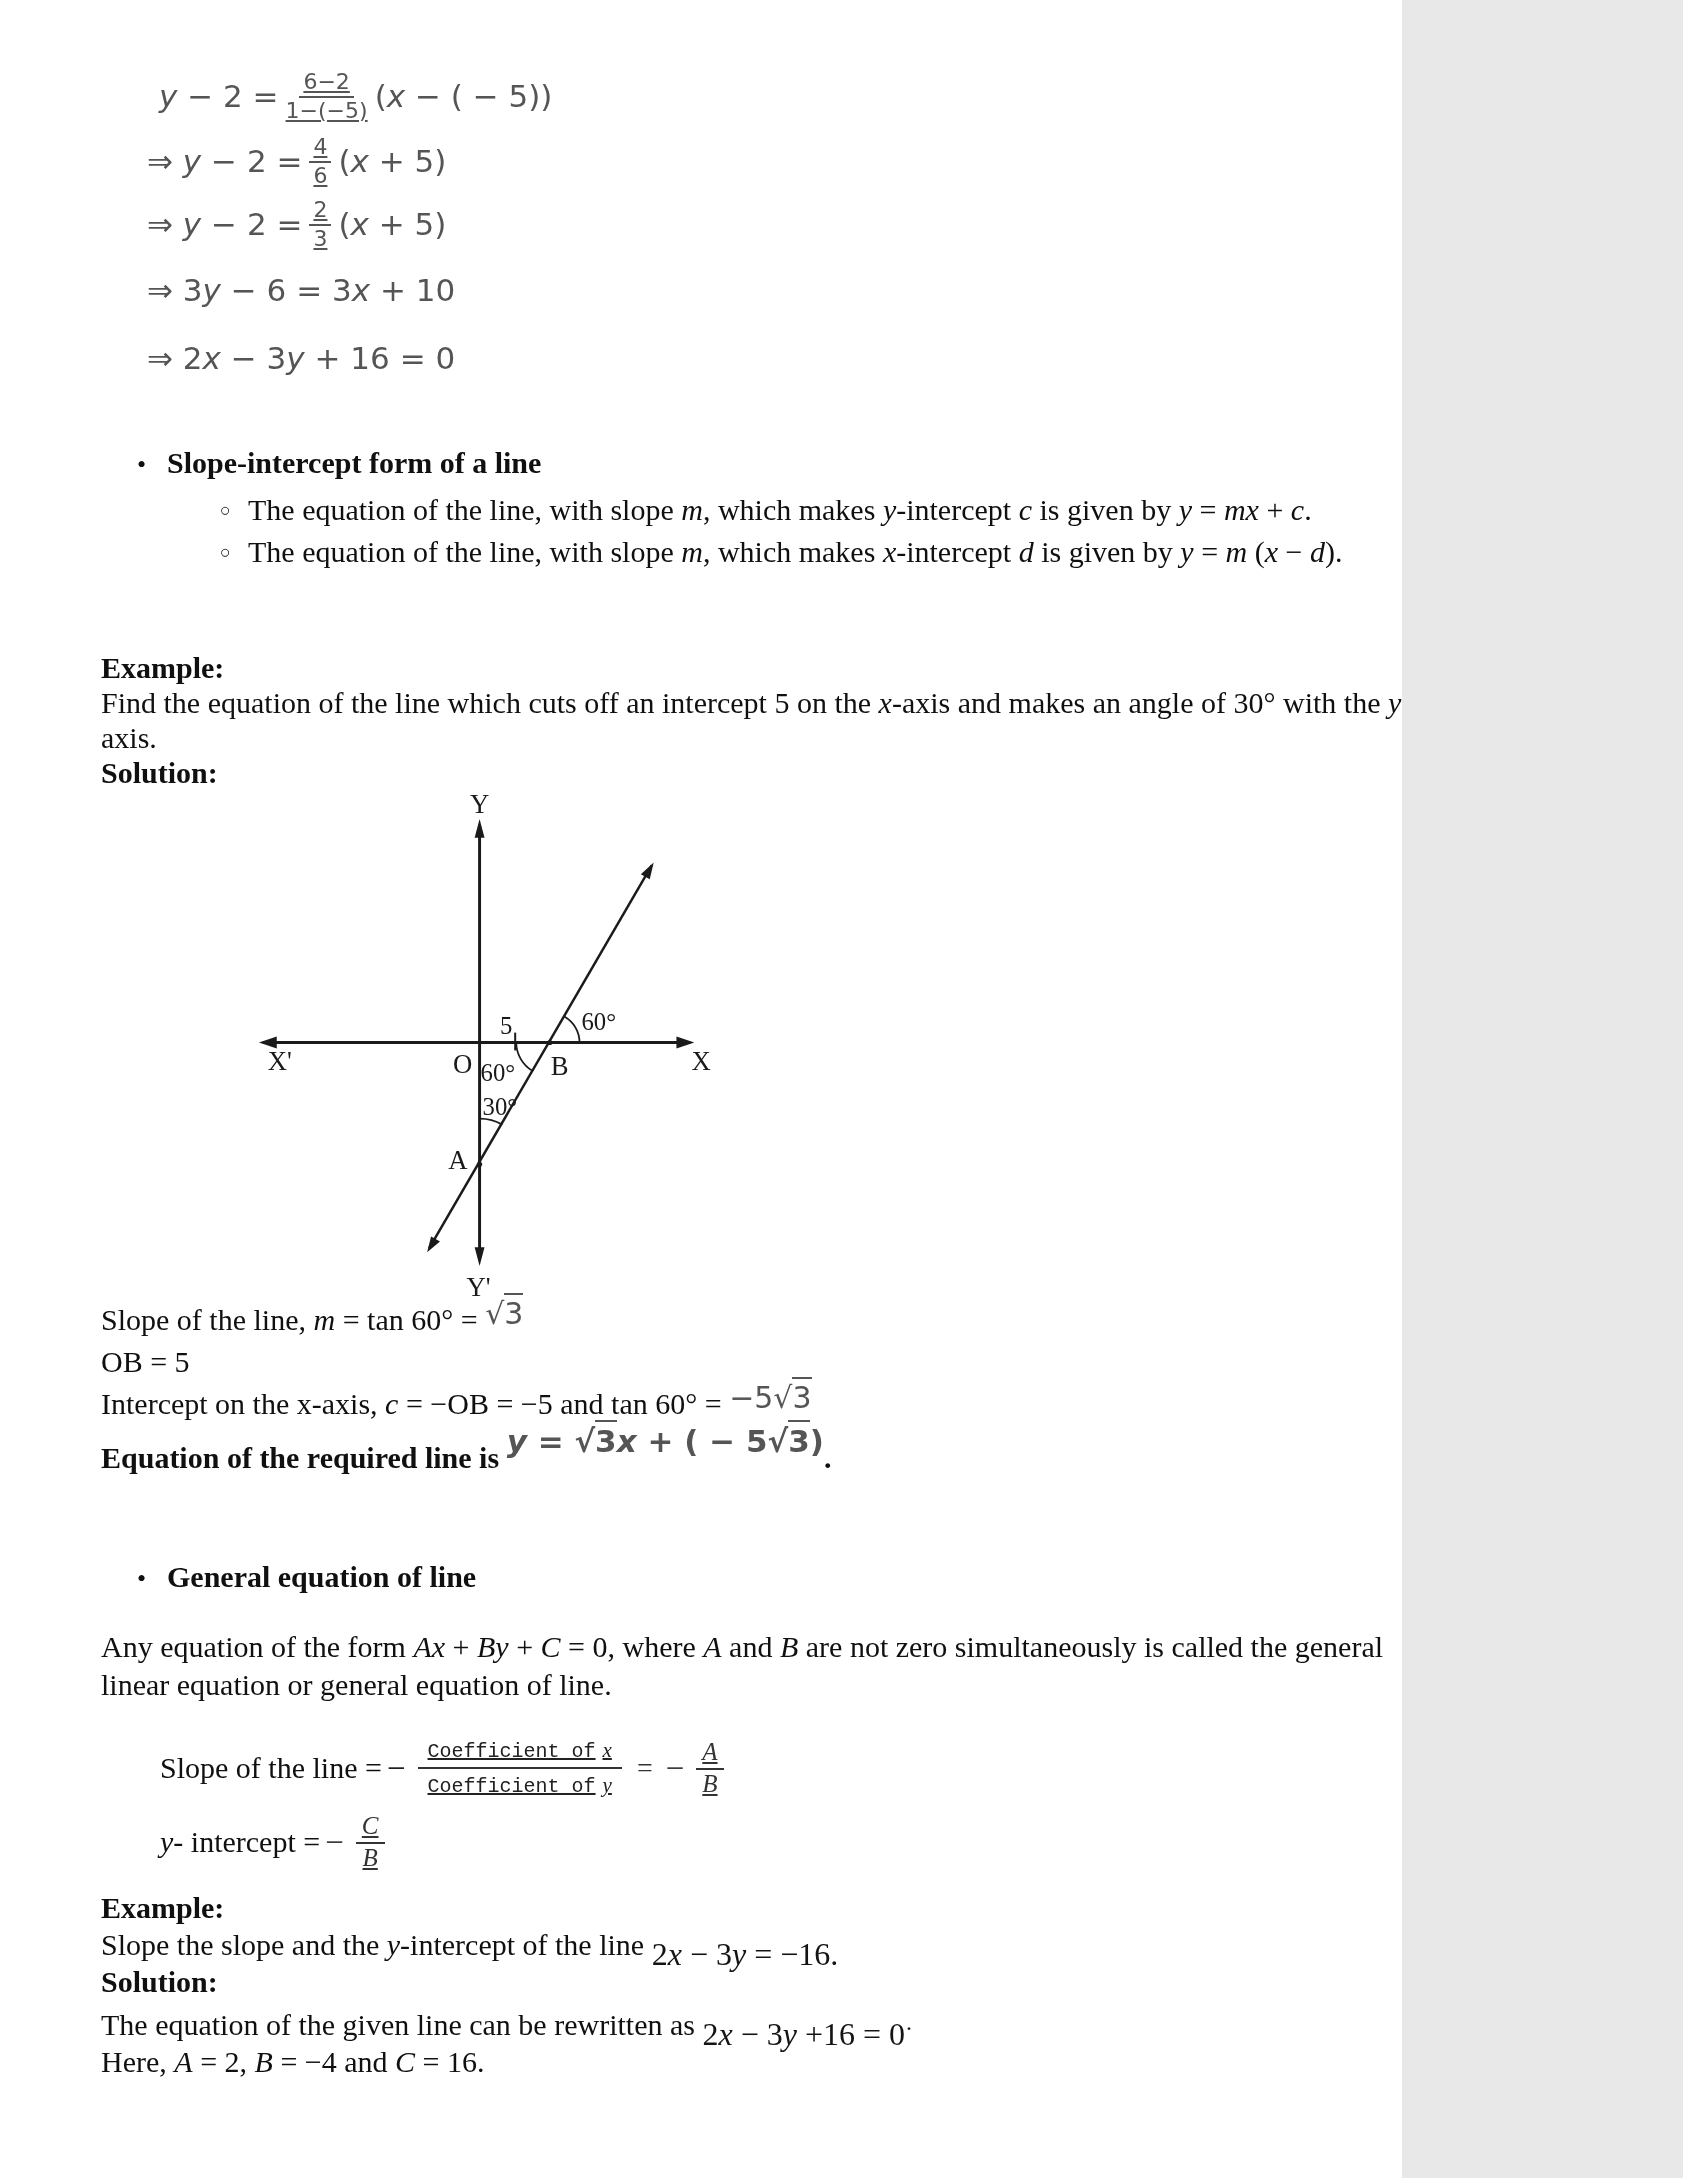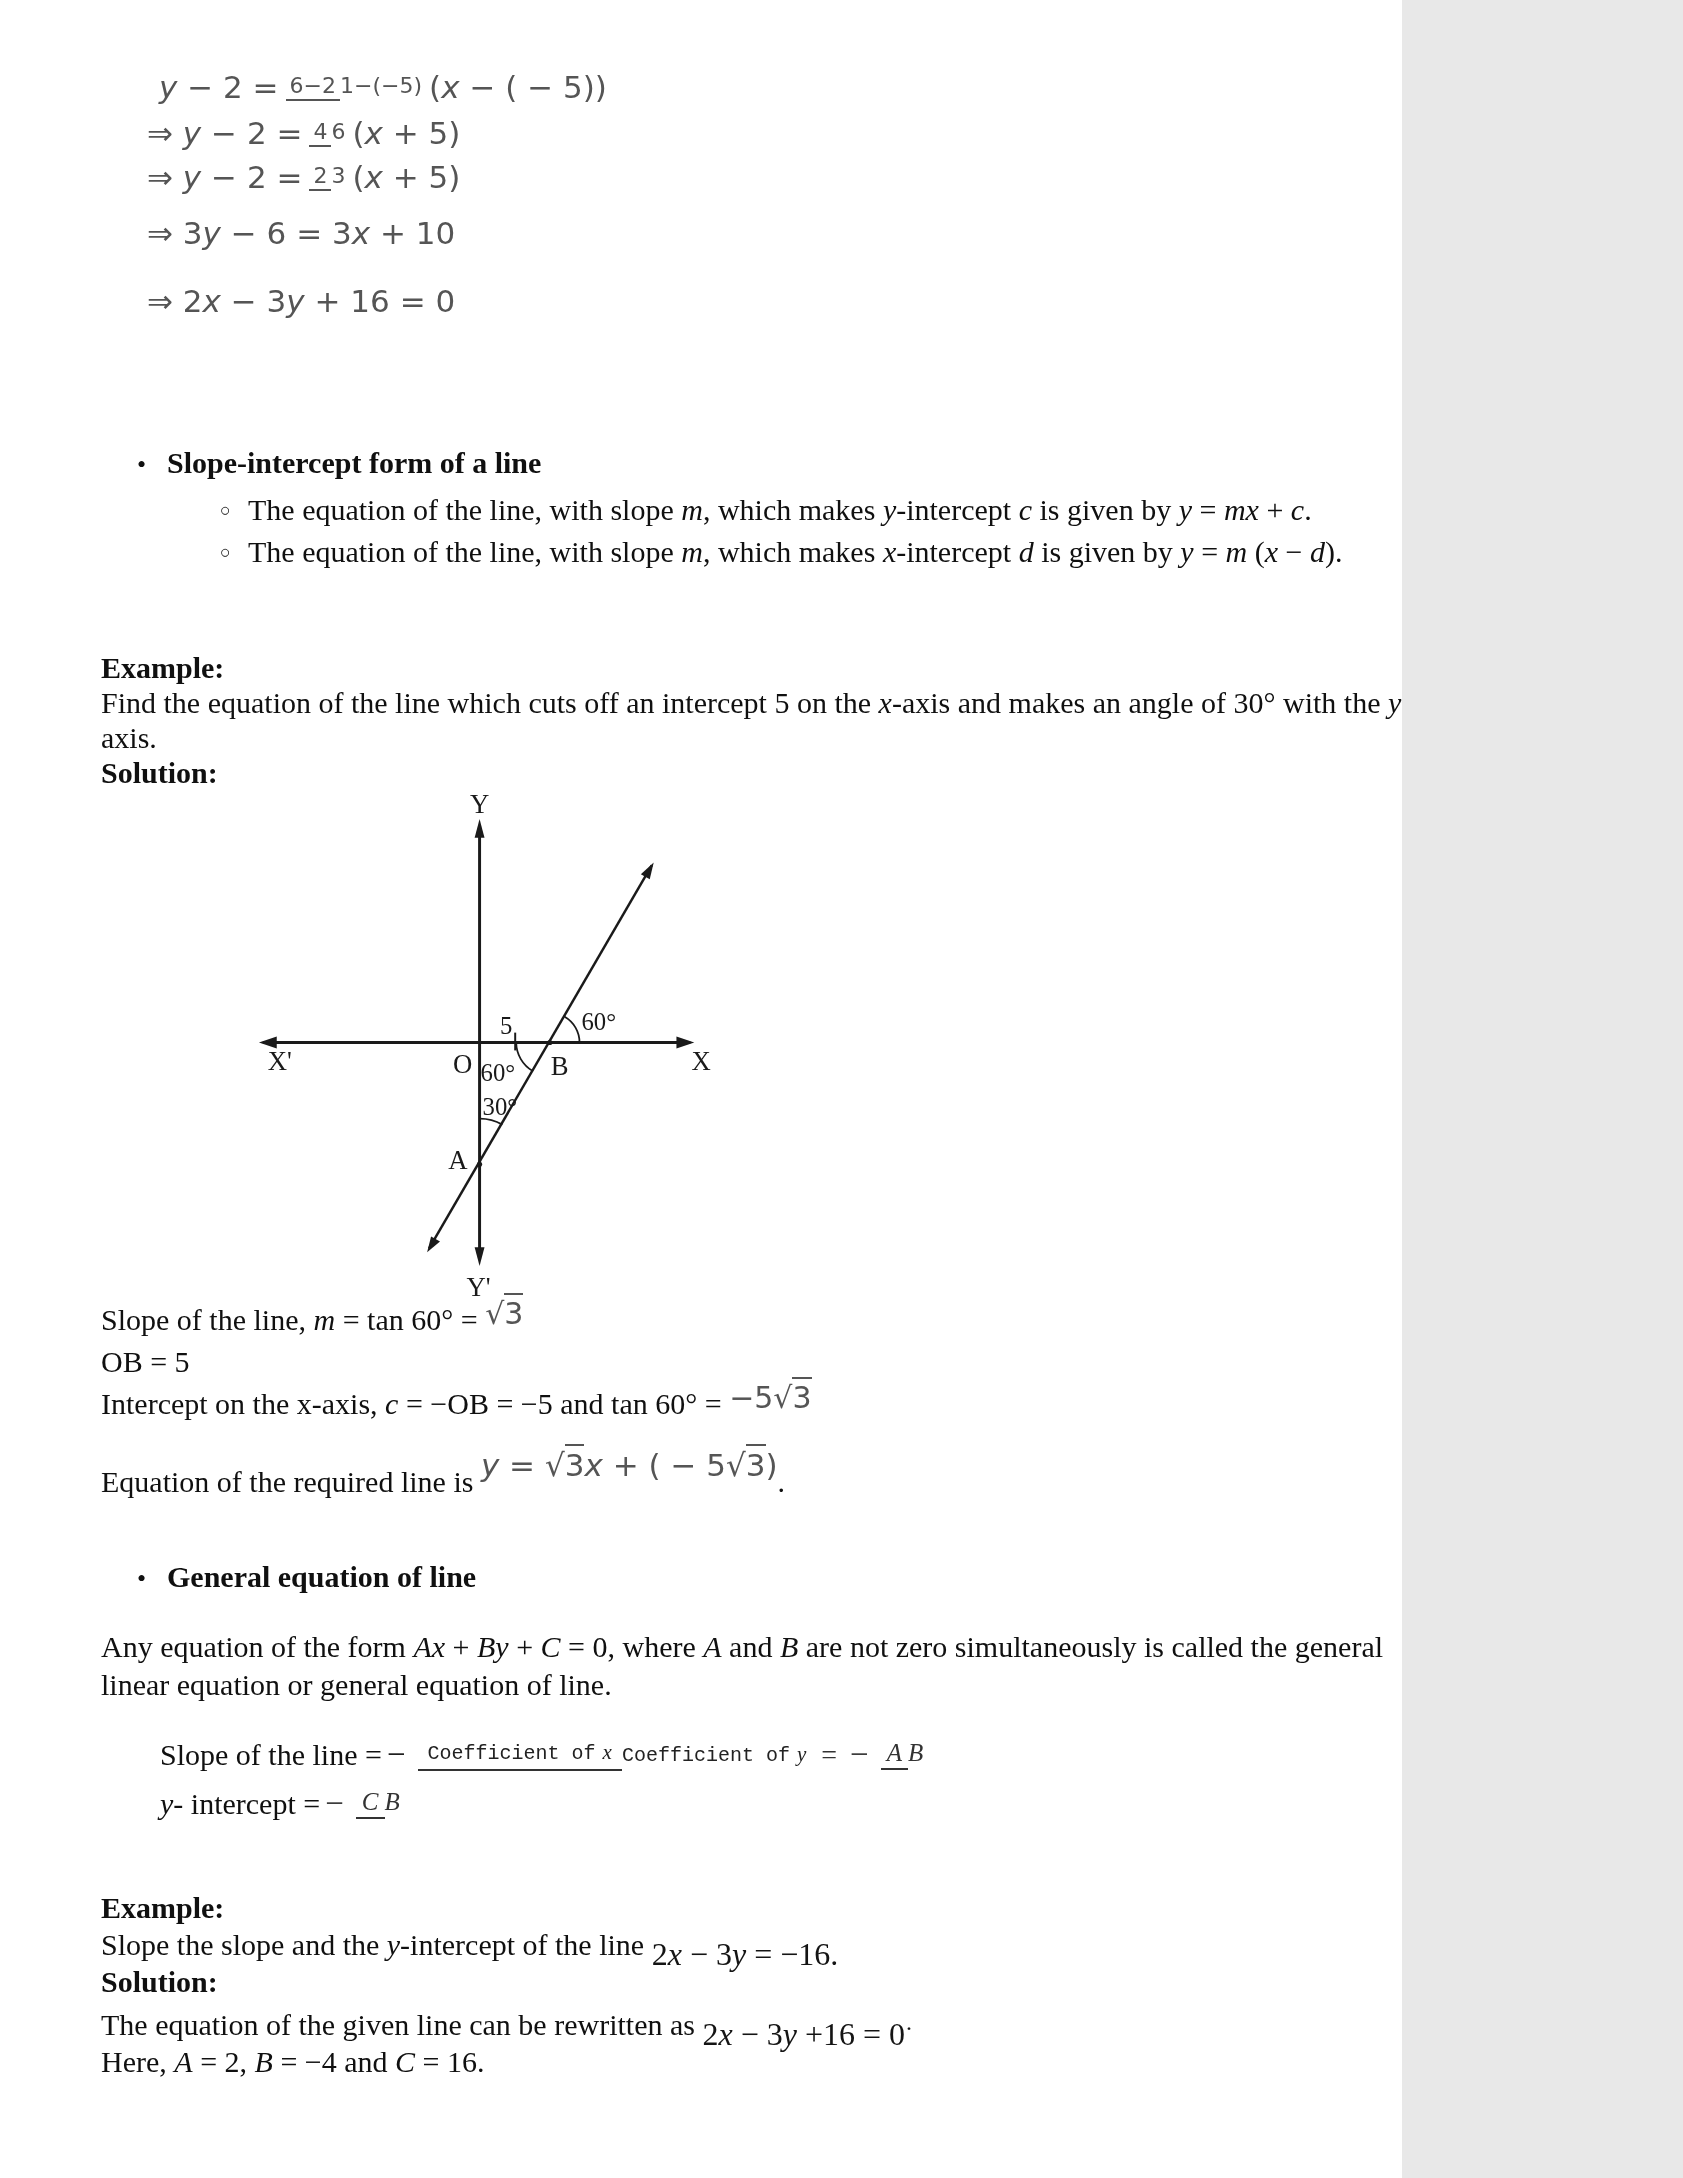--- a/index.html
+++ b/index.html
@@ -11,21 +11,21 @@
   .bold{font-weight:bold;}
   
   .mth{font-family:"DejaVu Sans",sans-serif;color:#555555;}
   .rad{border-top:2px solid currentColor;padding-top:1px;}
   .sup{vertical-align:9px;font-size:0.75em;}
   .raise{position:relative;top:-6px;}
   .raise2{position:relative;top:-16px;}
   .down{position:relative;top:10px;}
   
   .eqline{display:flex;align-items:center;font-size:31px;}
-  .frac{display:inline-flex;flex-direction:row;align-items:flex-start;line-height:1.18;margin:0 7px;vertical-align:middle;}
+  .frac{display:inline-flex;flex-direction:column;align-items:center;line-height:1.18;margin:0 7px;vertical-align:middle;text-decoration:underline;}
   .dfrac{font-size:22px;color:#555555;font-family:"DejaVu Sans",sans-serif;}
   .dfrac .num{border-bottom:2px solid #555555;padding:0 4px 1px;}
   
   .brow{display:flex;align-items:baseline;font-size:30px;}
   .bdot{width:30px;font-size:26px;}
   .bhead{font-weight:bold;}
   .srow{display:flex;align-items:baseline;margin-left:83px;line-height:37px;font-size:30px;}
   .sdot{width:28px;font-size:18px;font-weight:bold;position:relative;top:-4px;}
   
   .tline{font-size:30px;line-height:35px;}
@@ -141,21 +141,21 @@
   </svg>
 
   <div class="abs" style="left:101px;top:1299px;">
     <div class="sline" style="line-height:42px;">
       <span><span>Slope of the line, </span><span class="it">m</span><span> = tan 60° = </span></span><span class="mth raise" style="font-size:30px;"><span>√</span><span class="rad">3</span></span>
     </div>
     <div class="sline" style="line-height:42px;">OB = 5</div>
     <div class="sline" style="line-height:42px;">
       <span><span>Intercept on the x-axis, </span><span class="it">c</span><span> = −OB = −5 and tan 60° = </span></span><span class="mth raise" style="font-size:30px;"><span>−5</span><span>√</span><span class="rad">3</span></span>
     </div>
-    <div class="sline" style="margin-top:28px;line-height:57px;">
+    <div class="sline" style="margin-top:4px;line-height:57px;font-weight:bold;">
       <span>Equation of the required line is </span><span class="mth raise2" style="font-size:31px;"><span class="it">y</span><span> = </span><span>√</span><span class="rad">3</span><span class="it">x</span><span> + </span><span>( − 5</span><span>√</span><span class="rad">3</span><span>)</span></span><span>.</span>
     </div>
   </div>
 
   <div class="abs" style="left:137px;top:1560px;">
     <div class="brow">
       <span class="bdot">•</span>
       <span class="bhead">General equation of line</span>
     </div>
   </div>

